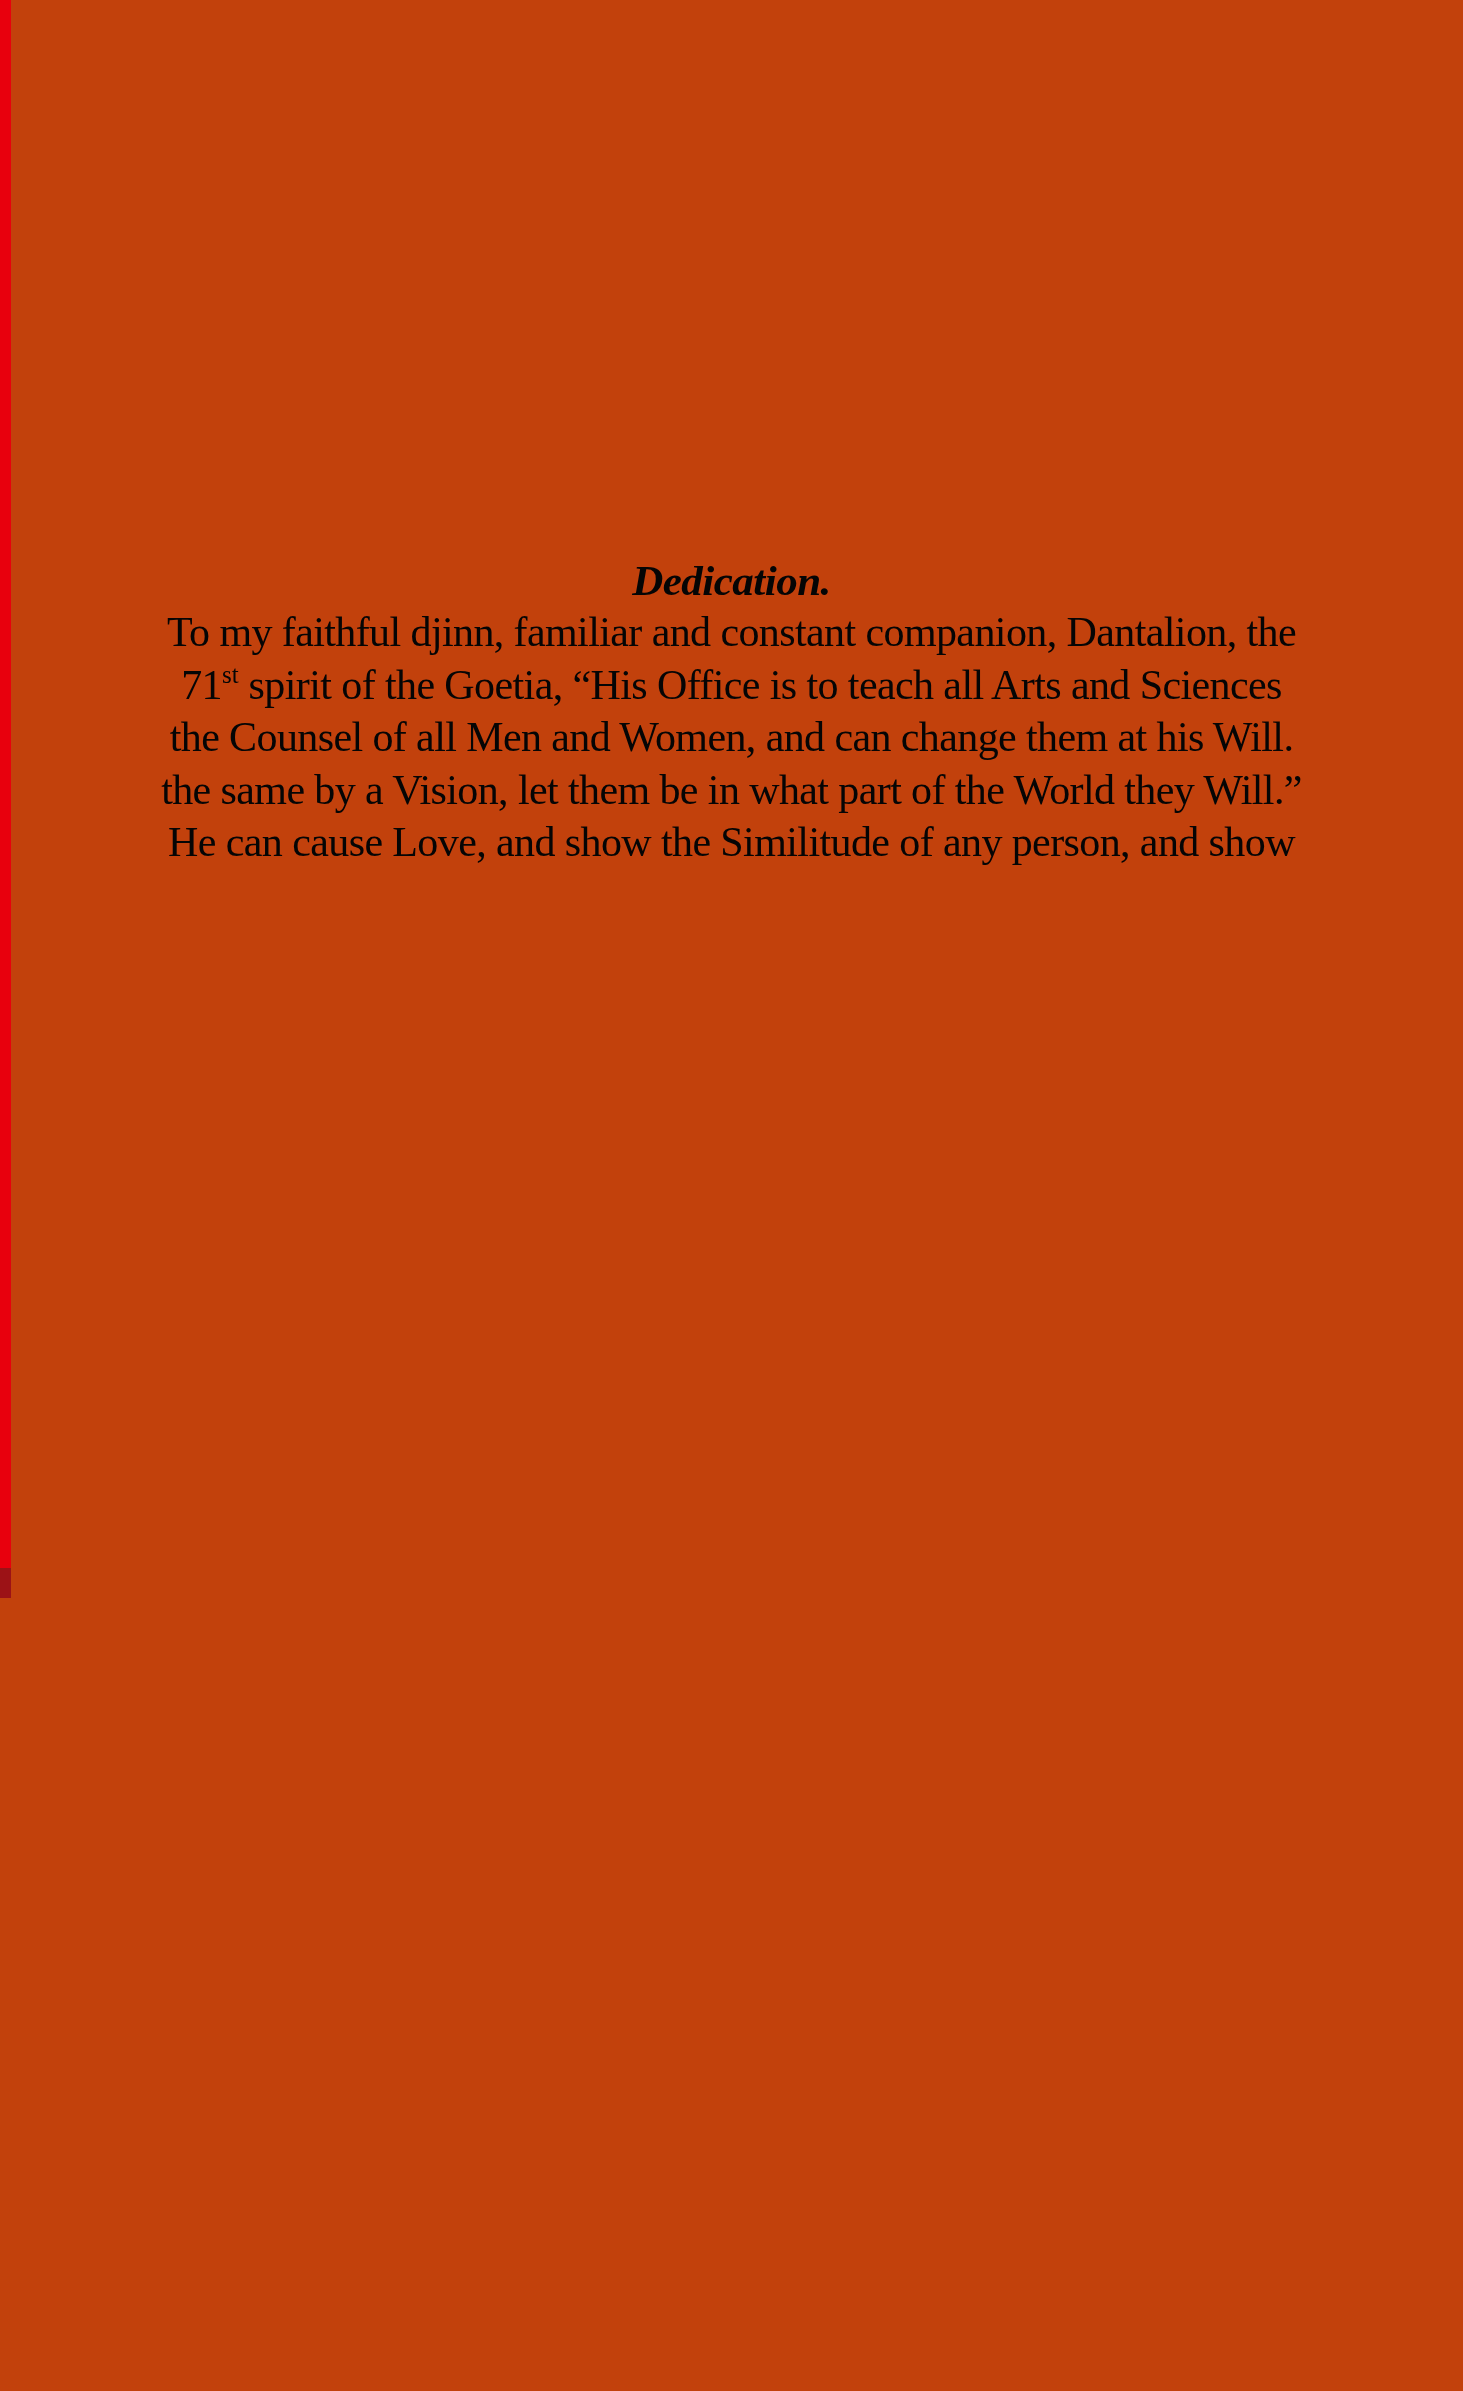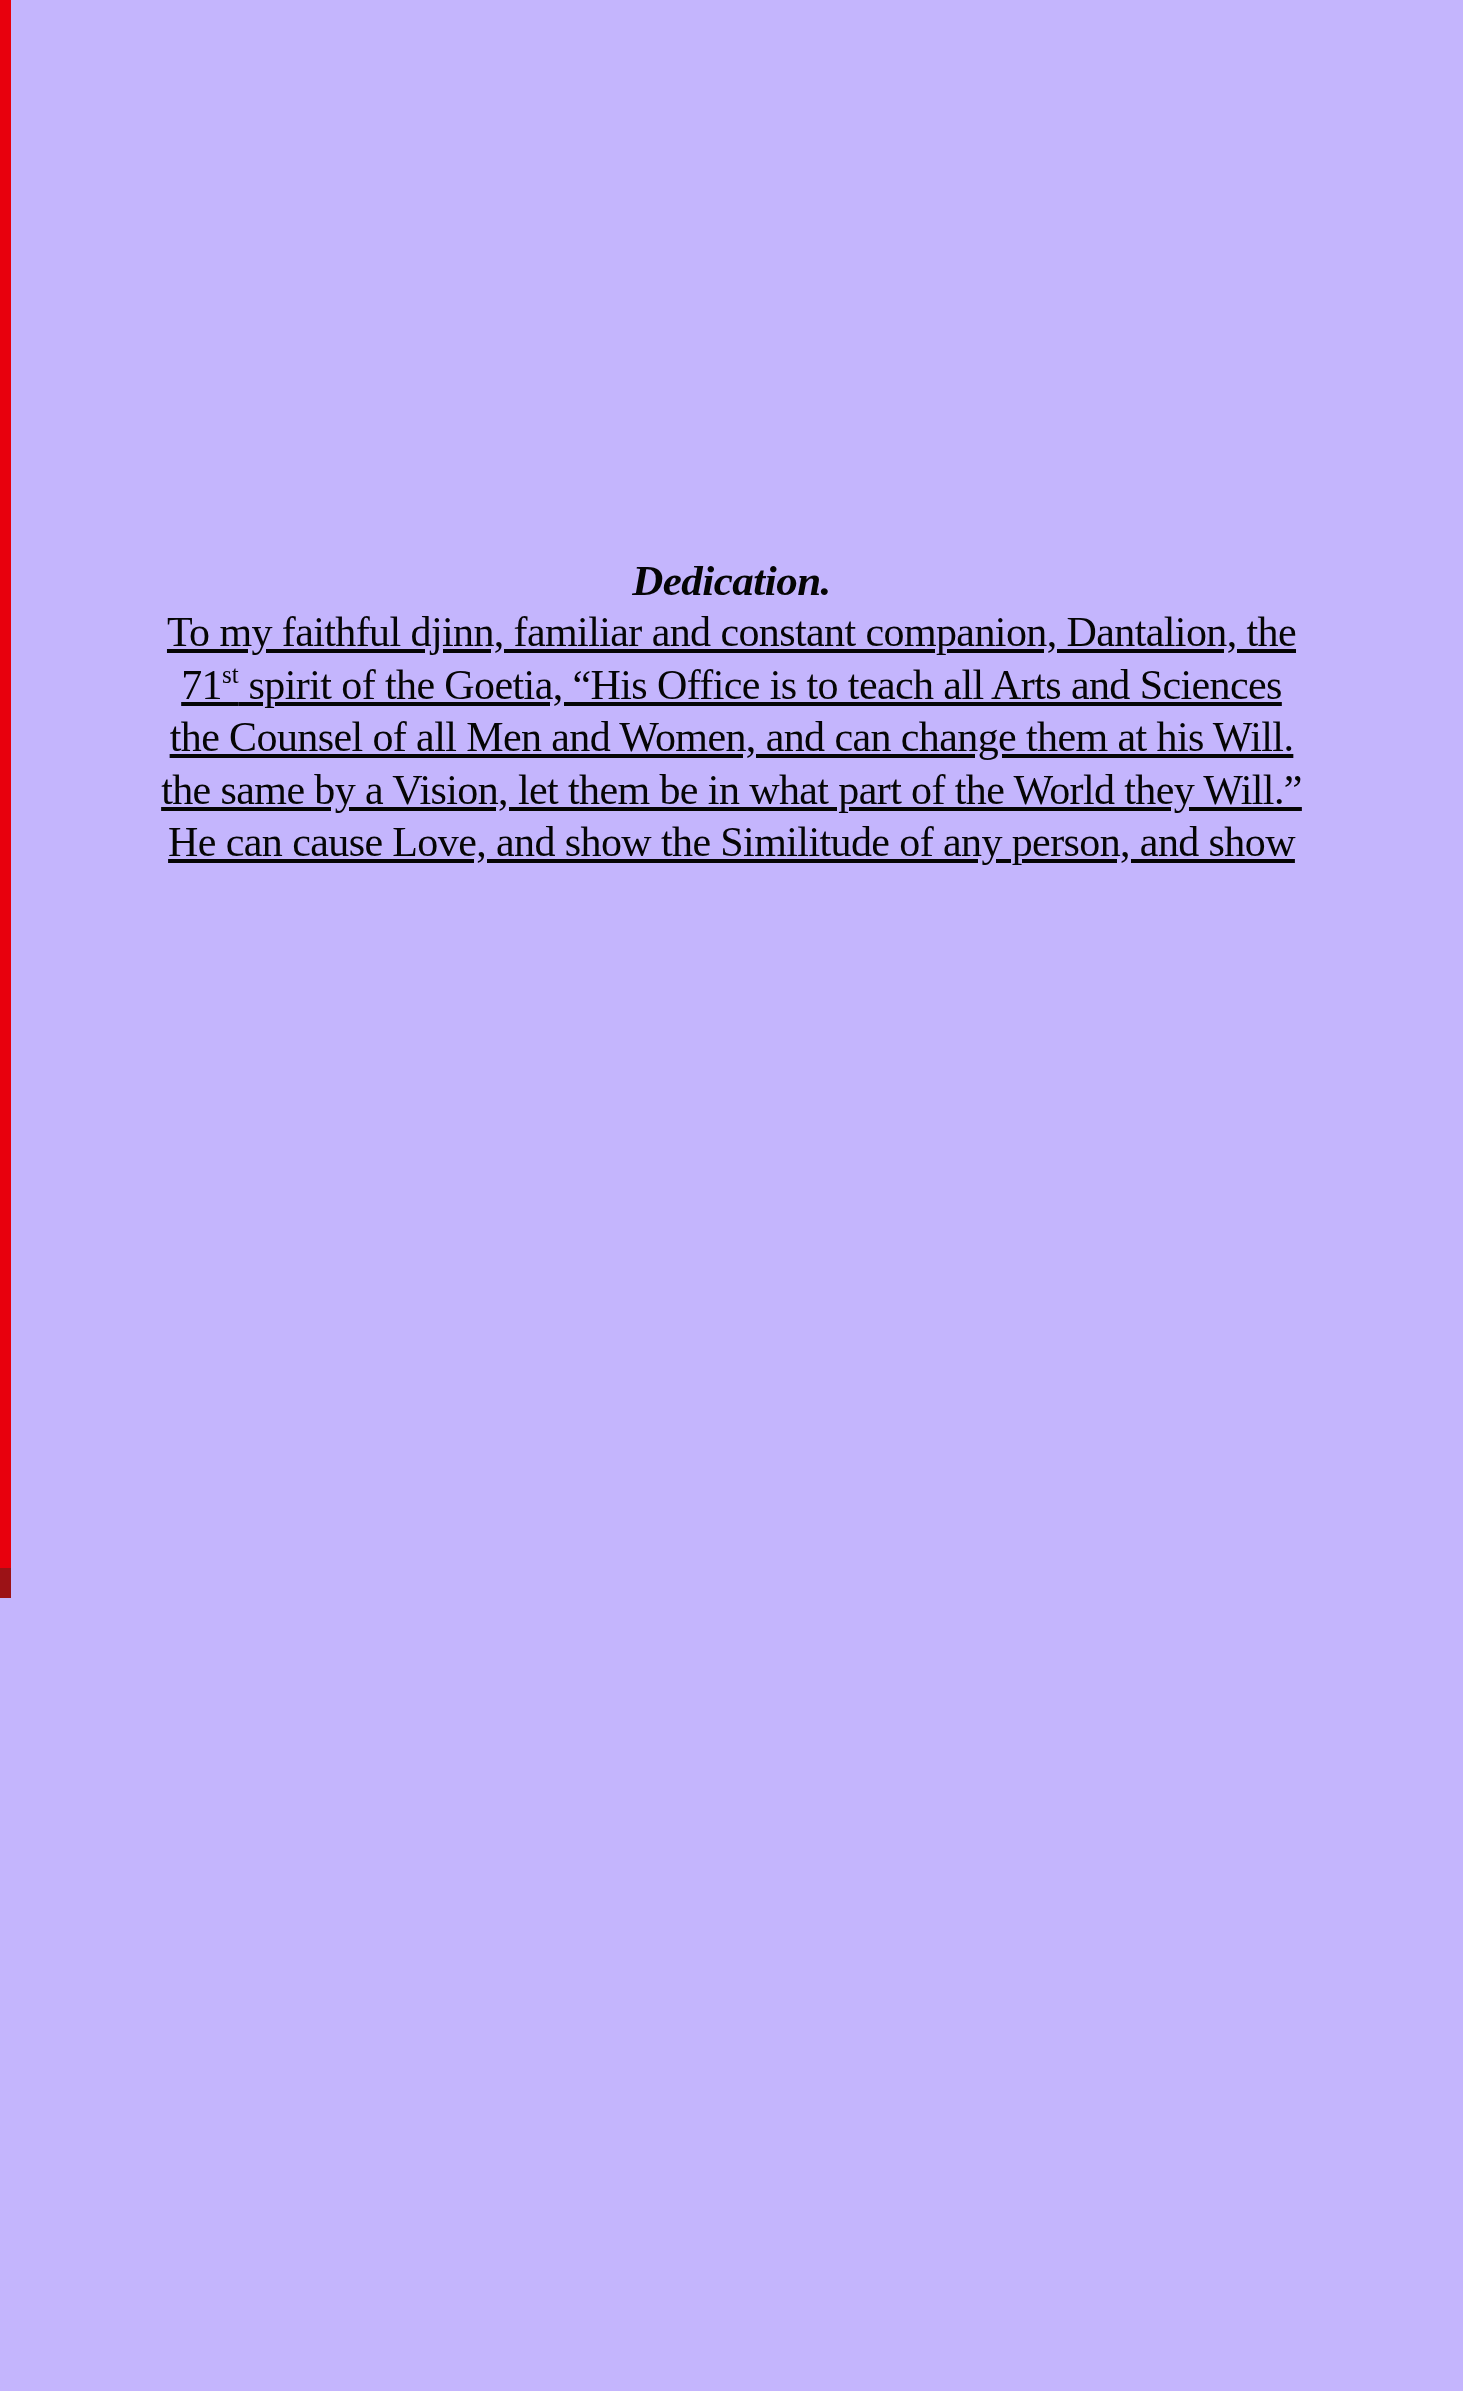--- a/index.html
+++ b/index.html
@@ -4,21 +4,21 @@
 <style>
   html, body {
     margin: 0;
     padding: 0;
     background: #ffffff;
   }
   .page {
     position: relative;
     width: 1463px;
     height: 2391px;
-    background: #c4b5fd;
+    background: #c2410c;
     overflow: hidden;
     font-family: "Liberation Serif", "DejaVu Serif", serif;
     color: #050505;
   }
   .red-strip {
     position: absolute;
     left: 0;
     top: 0;
     width: 11px;
     height: 1568px;
@@ -42,21 +42,20 @@
   .doc-title {
     font-size: 43px;
     line-height: 50px;
     font-weight: bold;
     font-style: italic;
     letter-spacing: -0.5px;
     white-space: nowrap;
   }
   .para {
     margin: 0;
-    text-decoration: underline;
   }
   .para-2 {
     margin-top: 70px;
   }
   .doc-line {
     font-size: 42px;
     line-height: 52.5px;
     letter-spacing: -0.6px;
     white-space: nowrap;
   }

